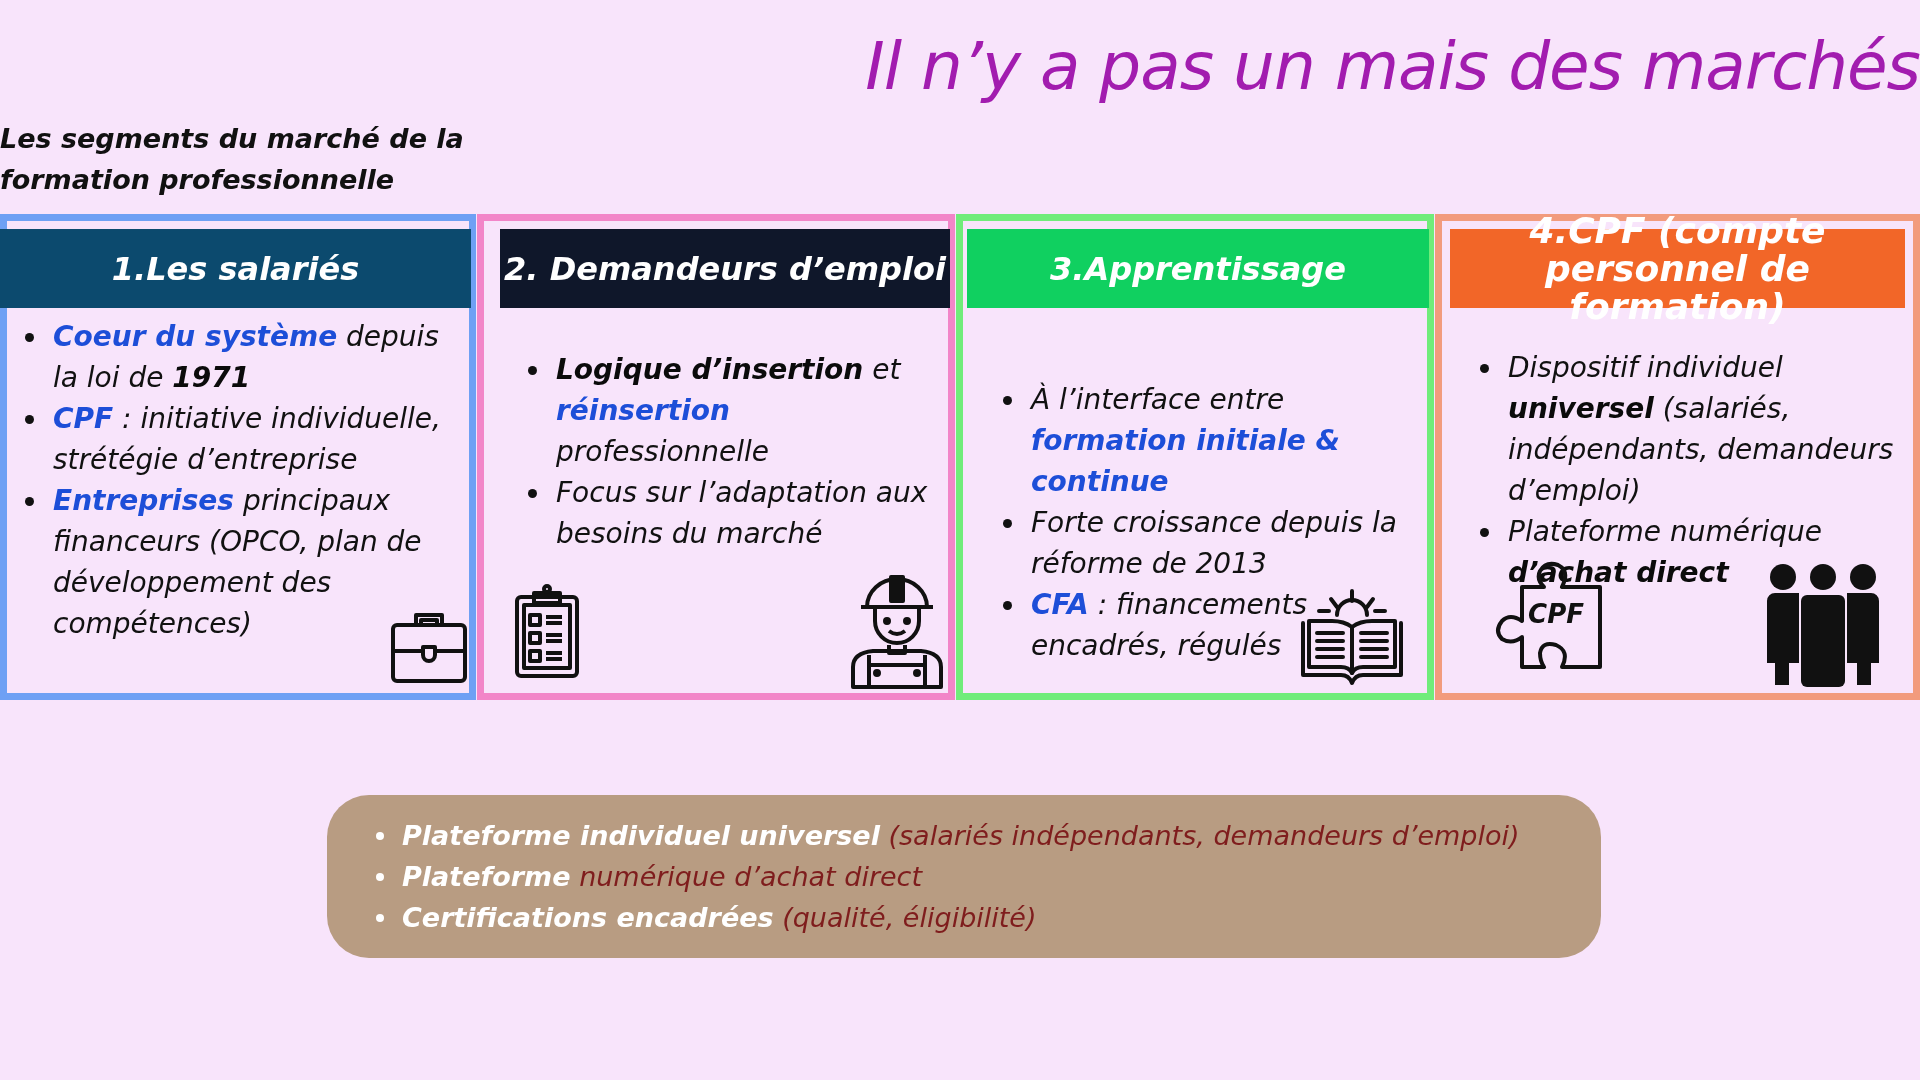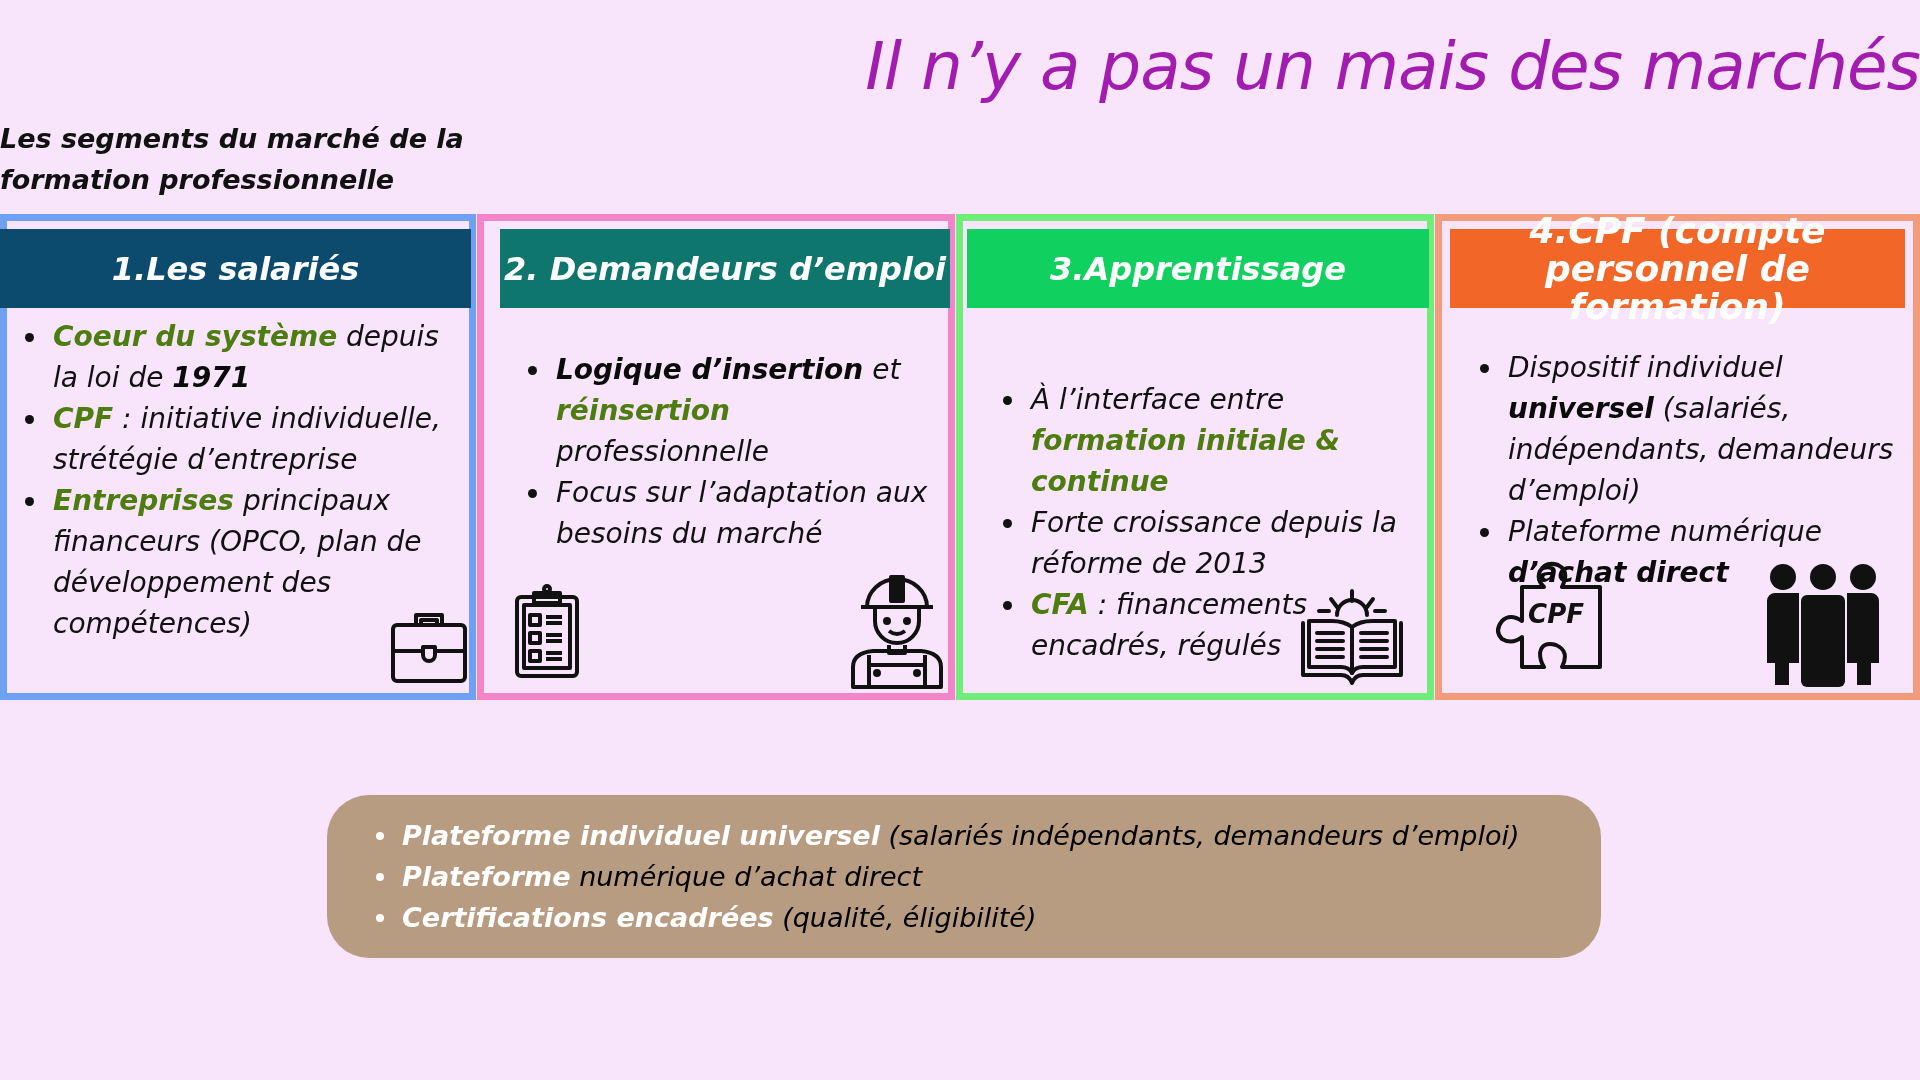--- a/index.html
+++ b/index.html
@@ -4,37 +4,37 @@
 <style>
   html,body{margin:0;padding:0;}
   body{width:1920px;height:1080px;background:#f8e4fb;font-family:"DejaVu Sans",sans-serif;position:relative;overflow:hidden;color:#111;}
   .title{position:absolute;left:0;width:1920px;top:28px;text-align:right;font-size:66px;font-weight:normal;font-style:italic;color:#a21caf;letter-spacing:-1px;}
   .subtitle{position:absolute;left:0;width:1870px;top:118px;text-align:left;font-size:27px;font-weight:bold;font-style:italic;line-height:41px;color:#111;}
   .card{position:absolute;top:214px;height:486px;box-sizing:border-box;border:7px solid;background:#f8e4fb;}
   .card .hdr{position:absolute;left:0;right:0;top:8px;height:79px;display:flex;align-items:center;justify-content:center;color:#fff;font-weight:bold;font-style:italic;text-align:center;}
   .c1{left:0;width:476px;border-color:#6ea0f4;}
   .c1 .hdr{background:#0c4a6e;font-size:32px;left:-7px;right:-2px;}
   .c2{left:477px;width:478px;border-color:#f285c8;}
-  .c2 .hdr{background:#0f766e;font-size:32px;left:16px;right:-2px;}
+  .c2 .hdr{background:#0f172a;font-size:32px;left:16px;right:-2px;}
   .c3{left:956px;width:478px;border-color:#70ec7a;}
   .c3 .hdr{background:#10d060;font-size:32px;left:4px;right:-2px;}
   .c4{left:1435px;width:485px;border-color:#f29b7d;}
   .c4 .hdr{background:#f26628;font-size:36px;line-height:38px;left:8px;right:8px;padding:0 20px;}
   ul.b{position:absolute;margin:0;padding:0 0 0 0;list-style:none;font-style:italic;font-size:28px;line-height:41px;}
   ul.b li{position:relative;padding-left:46px;}
   ul.b li::before{content:"";position:absolute;left:18px;top:17px;width:9px;height:9px;border-radius:50%;background:#111;}
-  .blue{color:#4d7c0f;font-weight:bold;}
+  .blue{color:#1d4ed8;font-weight:bold;}
   .strong{font-weight:bold;color:#0b0b0b;}
   .icon{position:absolute;}
   .summary{position:absolute;left:327px;top:795px;width:1274px;height:163px;background:#b89c82;border-radius:42px;}
   .summary ul{position:absolute;left:45px;top:20px;margin:0;padding:0;list-style:none;color:#fff;font-style:italic;font-size:27px;line-height:41px;}
   .summary li{position:relative;padding-left:30px;}
   .summary li::before{content:"";position:absolute;left:4px;top:17px;width:8px;height:8px;border-radius:50%;background:#fff;}
   .summary .bb{font-weight:bold;}
-  .summary .lt{color:#000000;}
+  .summary .lt{color:#7f1d1d;}
 </style>
 </head>
 <body>
 
 <div class="title">Il n’y a pas un mais des marchés</div>
 <div class="subtitle">
   <div>Les segments du marché de la</div>
   <div>formation professionnelle</div>
 </div>
 

